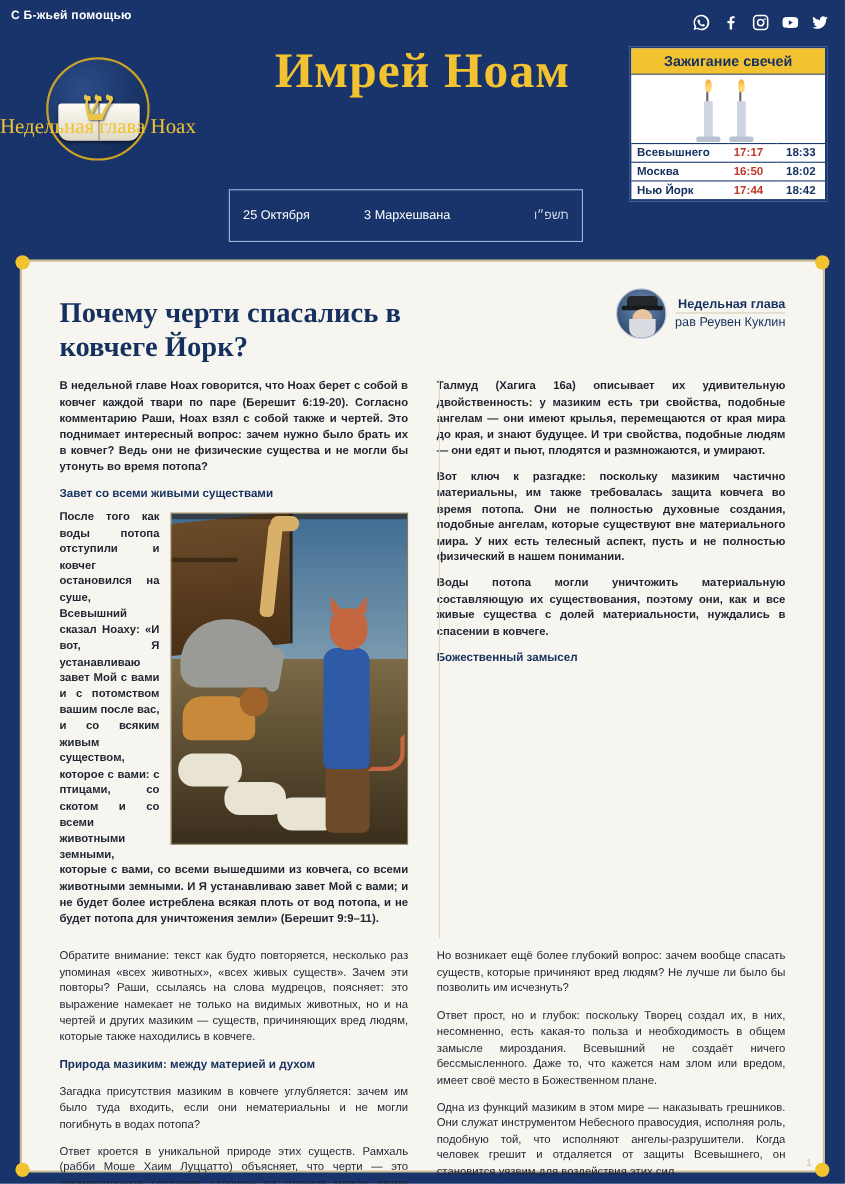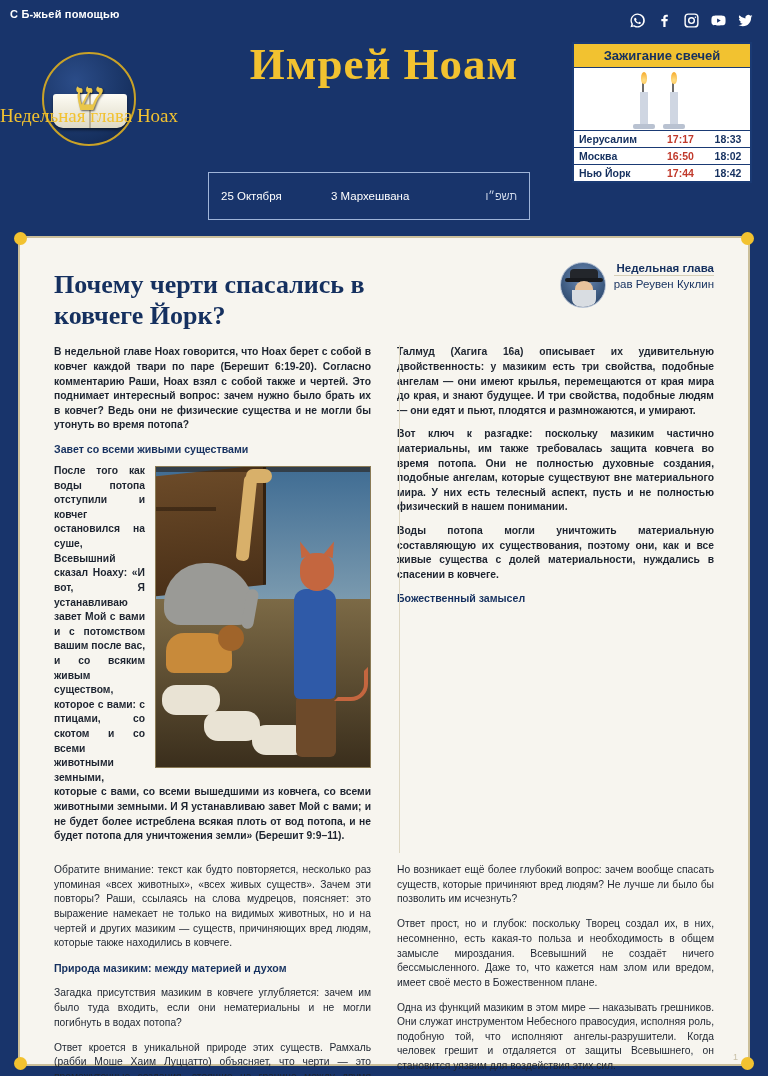--- a/index.html
+++ b/index.html
@@ -202,20 +202,21 @@
     color: #15305f;
     line-height: 1.18;
     width: 400px;
     margin: 6px 0 14px 0;
   }
 
   .author-block {
     position: absolute;
     right: 34px; top: 24px;
     display: flex;
+    align-items: center;
     gap: 8px;
   }
   .author-ava {
     width: 46px; height: 46px; border-radius: 50%;
     background: radial-gradient(circle at 50% 35%, #6d8bb5 0%, #3d5a80 60%, #20385c 100%);
     border: 1px solid #b9c4d6;
     position: relative; overflow: hidden;
   }
   .author-ava .hat {
     position: absolute; left: 9px; top: 6px; width: 28px; height: 11px;
@@ -424,21 +425,21 @@
       </div>
       <div class="candle b">
         <div class="base"></div>
         <div class="wick"></div>
         <div class="flame"></div>
       </div>
     </div>
     <table>
       <tbody>
         <tr>
-          <td class="city">Иерусалим</td>
+          <td class="city">Всевышнего</td>
           <td class="t1">17:17</td>
           <td class="t2">18:33</td>
         </tr>
         <tr>
           <td class="city">Москва</td>
           <td class="t1">16:50</td>
           <td class="t2">18:02</td>
         </tr>
         <tr>
           <td class="city">Нью Йорк</td>

